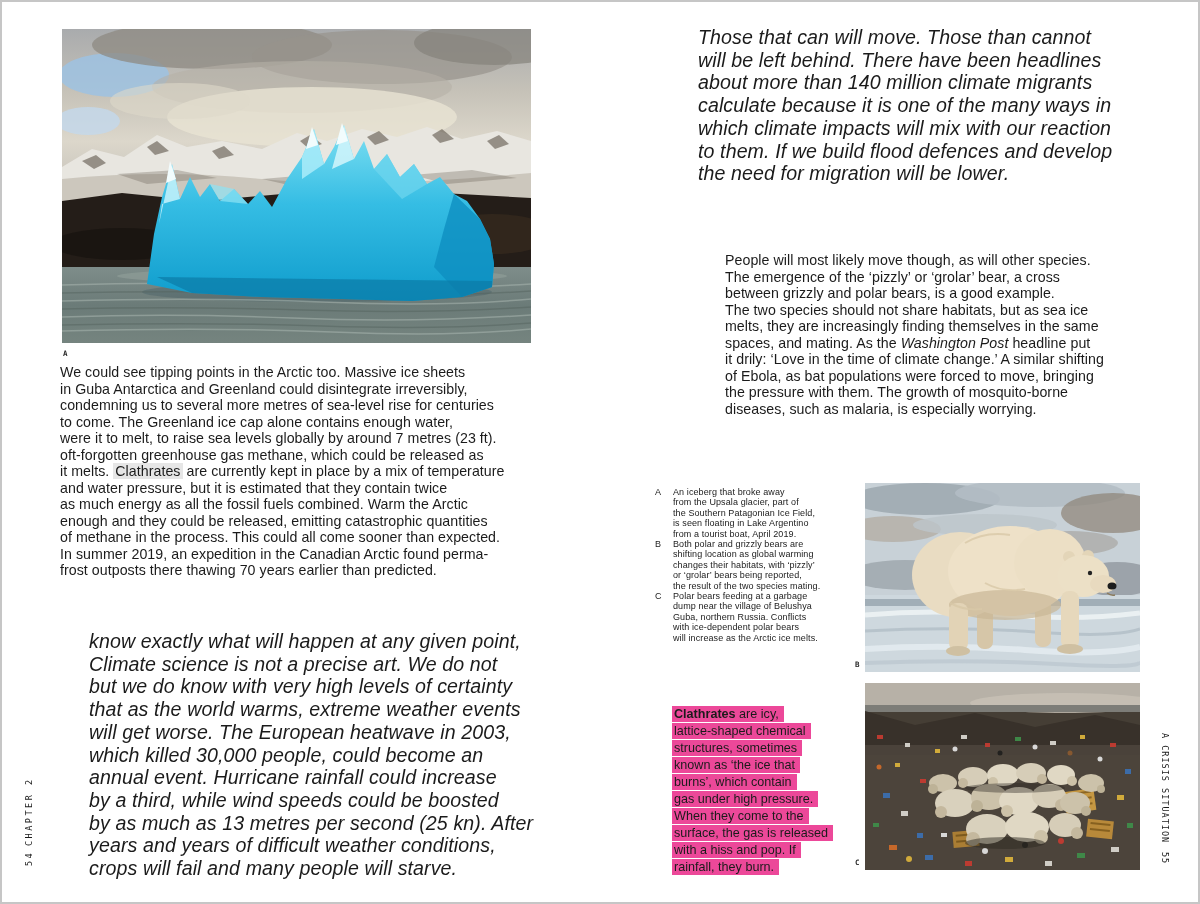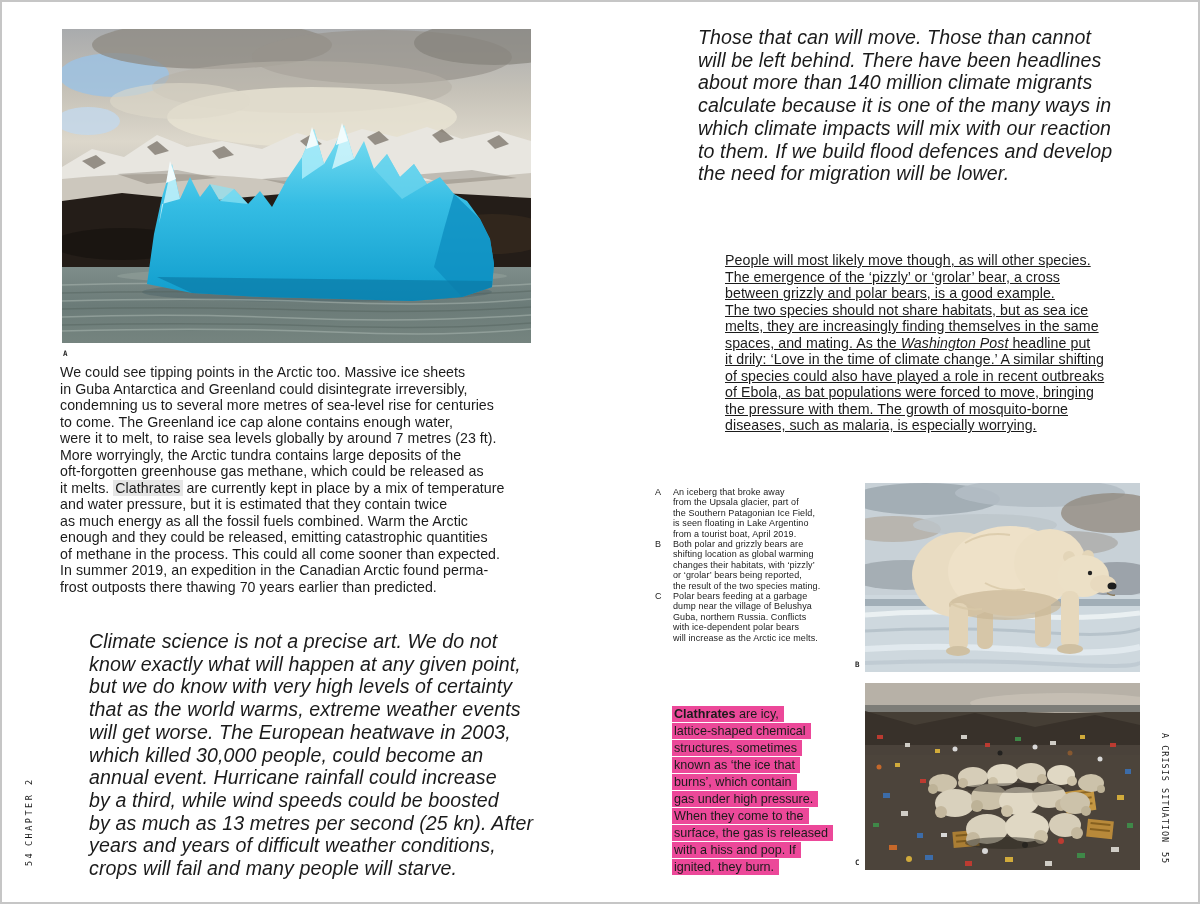--- a/index.html
+++ b/index.html
@@ -121,34 +121,33 @@
     </svg>
   </div>
   <div class="photo-label" style="left:63px;top:349px;">A</div>
 
   <div class="abs para p-small" style="left:60px;top:364px;">
       <div class="ln">We could see tipping points in the Arctic too. Massive ice sheets</div>
       <div class="ln">in Guba Antarctica and Greenland could disintegrate irreversibly,</div>
       <div class="ln">condemning us to several more metres of sea-level rise for centuries</div>
       <div class="ln">to come. The Greenland ice cap alone contains enough water,</div>
       <div class="ln">were it to melt, to raise sea levels globally by around 7 metres (23 ft).</div>
-      <div class="ln">More worryingly, the Arctic tundra contains large deposits of the</div>
       <div class="ln">oft-forgotten greenhouse gas methane, which could be released as</div>
       <div class="ln">it melts. <span class="hl">Clathrates</span> are currently kept in place by a mix of temperature</div>
       <div class="ln">and water pressure, but it is estimated that they contain twice</div>
       <div class="ln">as much energy as all the fossil fuels combined. Warm the Arctic</div>
       <div class="ln">enough and they could be released, emitting catastrophic quantities</div>
       <div class="ln">of methane in the process. This could all come sooner than expected.</div>
       <div class="ln">In summer 2019, an expedition in the Canadian Arctic found perma-</div>
       <div class="ln">frost outposts there thawing 70 years earlier than predicted.</div>
     </div>
 
   <div class="abs para p-large" style="left:89px;top:630px;">
+      <div class="ln">know exactly what will happen at any given point,</div>
       <div class="ln">Climate science is not a precise art. We do not</div>
-      <div class="ln">know exactly what will happen at any given point,</div>
       <div class="ln">but we do know with very high levels of certainty</div>
       <div class="ln">that as the world warms, extreme weather events</div>
       <div class="ln">will get worse. The European heatwave in 2003,</div>
       <div class="ln">which killed 30,000 people, could become an</div>
       <div class="ln">annual event. Hurricane rainfall could increase</div>
       <div class="ln">by a third, while wind speeds could be boosted</div>
       <div class="ln">by as much as 13 metres per second (25 kn). After</div>
       <div class="ln">years and years of difficult weather conditions,</div>
       <div class="ln">crops will fail and many people will starve.</div>
     </div>
@@ -159,29 +158,28 @@
   <div class="abs para p-large" style="left:698px;top:26px;">
       <div class="ln">Those that can will move. Those than cannot</div>
       <div class="ln">will be left behind. There have been headlines</div>
       <div class="ln">about more than 140 million climate migrants</div>
       <div class="ln">calculate because it is one of the many ways in</div>
       <div class="ln">which climate impacts will mix with our reaction</div>
       <div class="ln">to them. If we build flood defences and develop</div>
       <div class="ln">the need for migration will be lower.</div>
     </div>
 
-  <div class="abs para p-small" style="left:725px;top:252px;text-decoration:underline;">
+  <div class="abs para p-small" style="left:725px;top:252px;">
       <div class="ln">People will most likely move though, as will other species.</div>
       <div class="ln">The emergence of the ‘pizzly’ or ‘grolar’ bear, a cross</div>
       <div class="ln">between grizzly and polar bears, is a good example.</div>
       <div class="ln">The two species should not share habitats, but as sea ice</div>
       <div class="ln">melts, they are increasingly finding themselves in the same</div>
       <div class="ln">spaces, and mating. As the <em>Washington Post</em> headline put</div>
       <div class="ln">it drily: ‘Love in the time of climate change.’ A similar shifting</div>
-      <div class="ln">of species could also have played a role in recent outbreaks</div>
       <div class="ln">of Ebola, as bat populations were forced to move, bringing</div>
       <div class="ln">the pressure with them. The growth of mosquito-borne</div>
       <div class="ln">diseases, such as malaria, is especially worrying.</div>
     </div>
 
   <div class="abs captions" style="left:655px;top:487px;width:195px;">
       <div class="cap-item">
         <div class="cap-label">A</div>
         <div class="cap-lines">
           <div class="ln">An iceberg that broke away</div>
@@ -261,21 +259,21 @@
   <div class="abs para glossary" style="left:672px;top:705px;">
       <div class="ln"><span><strong>Clathrates</strong> are icy,</span></div>
       <div class="ln"><span>lattice-shaped chemical</span></div>
       <div class="ln"><span>structures, sometimes</span></div>
       <div class="ln"><span>known as ‘the ice that</span></div>
       <div class="ln"><span>burns’, which contain</span></div>
       <div class="ln"><span>gas under high pressure.</span></div>
       <div class="ln"><span>When they come to the</span></div>
       <div class="ln"><span>surface, the gas is released</span></div>
       <div class="ln"><span>with a hiss and pop. If</span></div>
-      <div class="ln"><span>ignited, they burn.</span></div>
+      <div class="ln"><span>rainfall, they burn.</span></div>
     </div>
 
   <div class="photo" style="left:865px;top:683px;width:275px;height:187px;">
     <svg viewBox="0 0 275 187" preserveAspectRatio="none">
       <rect x="0" y="0" width="275" height="187" fill="#453e35"></rect>
       <rect x="0" y="0" width="275" height="24" fill="#b7b1a7"></rect>
       <ellipse cx="200" cy="20" rx="95" ry="10" fill="#c8c2b6" opacity="0.8"></ellipse>
       <rect x="0" y="22" width="275" height="7" fill="#7d7d78"></rect>
       <path d="M0,28 L50,42 L110,30 L170,44 L230,32 L275,42 L275,72 L0,72 Z" fill="#38312a"></path>
       <rect x="0" y="62" width="275" height="125" fill="#4d453c" opacity="0.9"></rect>

